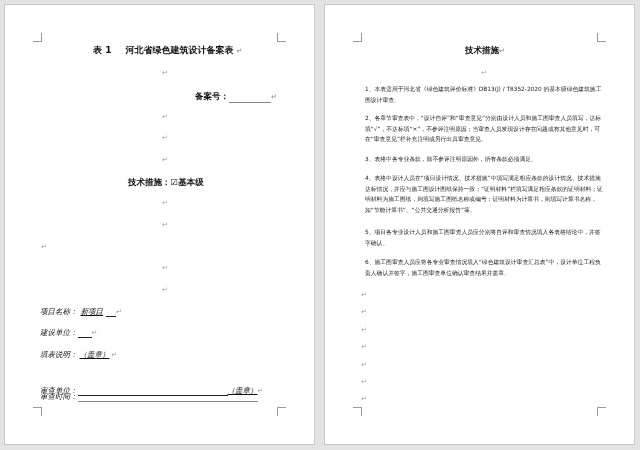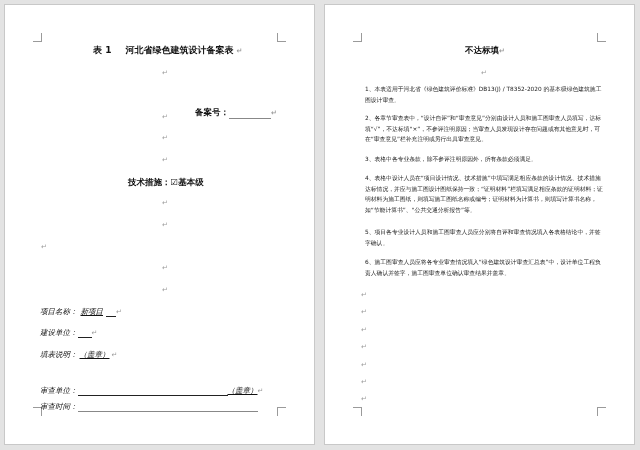--- a/index.html
+++ b/index.html
@@ -44,21 +44,21 @@
   <div class="corner c-bl"></div>
   <div class="corner c-br"></div>
 
   <div class="abs p1title" style="left:88px; top:39px;">
     <span class="tnum">表 1</span><span>河北省绿色建筑设计备案表</span>
     <span class="pm">↵</span>
   </div>
 
   <div class="abs pm" style="left:157px; top:64px;">↵</div>
 
-  <div class="abs bold9" style="left:190px; top:102px;">
+  <div class="abs bold9" style="left:190px; top:86px;">
     <span>备案号：</span><span class="uline uline-gray" style="width:42px;"></span><span class="pm">↵</span>
   </div>
 
   <div class="abs pm" style="left:157px; top:108px;">↵</div>
   <div class="abs pm" style="left:157px; top:129px;">↵</div>
   <div class="abs pm" style="left:157px; top:151px;">↵</div>
 
   <div class="abs bold9" style="left:123px; top:172px;">
     <span>技术措施：</span><span>☑</span><span>基本级</span>
   </div>
@@ -78,33 +78,33 @@
   </div>
 
   <div class="abs field" style="left:35px; top:345px;">
     <span>填表说明：</span><span class="ul-text" style="padding:0 2px;">（盖章）</span><span class="pm">↵</span>
   </div>
 
   <div class="abs field" style="left:35px; top:366px;margin-top:15px;">
     <span>审查单位：</span><span class="uline" style="width:150px;"></span><span class="ul-text">（盖章）</span><span class="pm">↵</span>
   </div>
 
-  <div class="abs field" style="left:35px; top:397px;">
+  <div class="abs field" style="left:35px; top:387px;">
     <span>审查时间：</span><span class="uline uline-gray" style="width:180px;"></span>
   </div>
 </div>
 
 <div class="page" id="page2">
   <div class="corner c-tl"></div>
   <div class="corner c-tr"></div>
   <div class="corner c-bl"></div>
   <div class="corner c-br"></div>
 
   <div class="abs p2title" style="left:140px; top:40px;">
-    <span>不达标填</span><span class="pm">↵</span>
+    <span>技术措施</span><span class="pm">↵</span>
   </div>
   <div class="abs pm" style="left:156px; top:64px;">↵</div>
 
   <div class="note" style="top:79px;">1、本表适用于河北省《绿色建筑评价标准》DB13(J) / T8352-2020 的基本级绿色建筑施工图设计审查。</div>
   <div class="note" style="top:108px;">2、各章节审查表中，“设计自评”和“审查意见”分别由设计人员和施工图审查人员填写，达标填“√”，不达标填“×”，不参评注明原因；当审查人员发现设计存在问题或有其他意见时，可在“审查意见”栏补充注明或另行出具审查意见。</div>
   <div class="note" style="top:149px;">3、表格中各专业条款，除不参评注明原因外，所有条款必须满足。</div>
   <div class="note" style="top:168px;">4、表格中设计人员在“项目设计情况、技术措施”中填写满足相应条款的设计情况、技术措施达标情况，并应与施工图设计图纸保持一致；“证明材料”栏填写满足相应条款的证明材料；证明材料为施工图纸，则填写施工图纸名称或编号；证明材料为计算书，则填写计算书名称，如“节能计算书”、“公共交通分析报告”等。</div>
   <div class="note" style="top:222px;">5、项目各专业设计人员和施工图审查人员应分别将自评和审查情况填入各表格结论中，并签字确认。</div>
   <div class="note" style="top:252px;">6、施工图审查人员应将各专业审查情况填入“绿色建筑设计审查汇总表”中，设计单位工程负责人确认并签字，施工图审查单位确认审查结果并盖章。</div>
 

